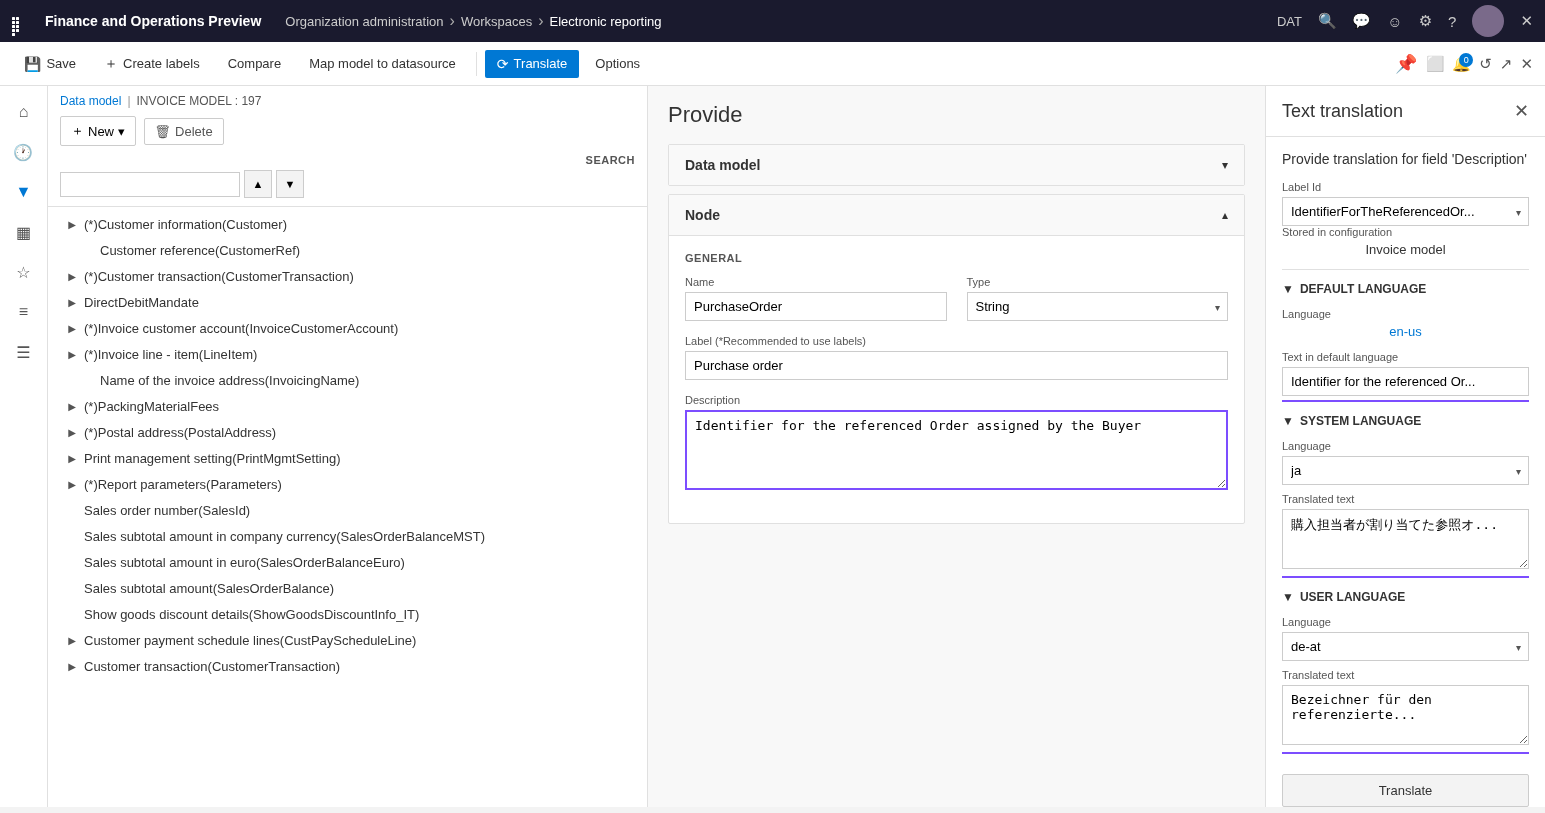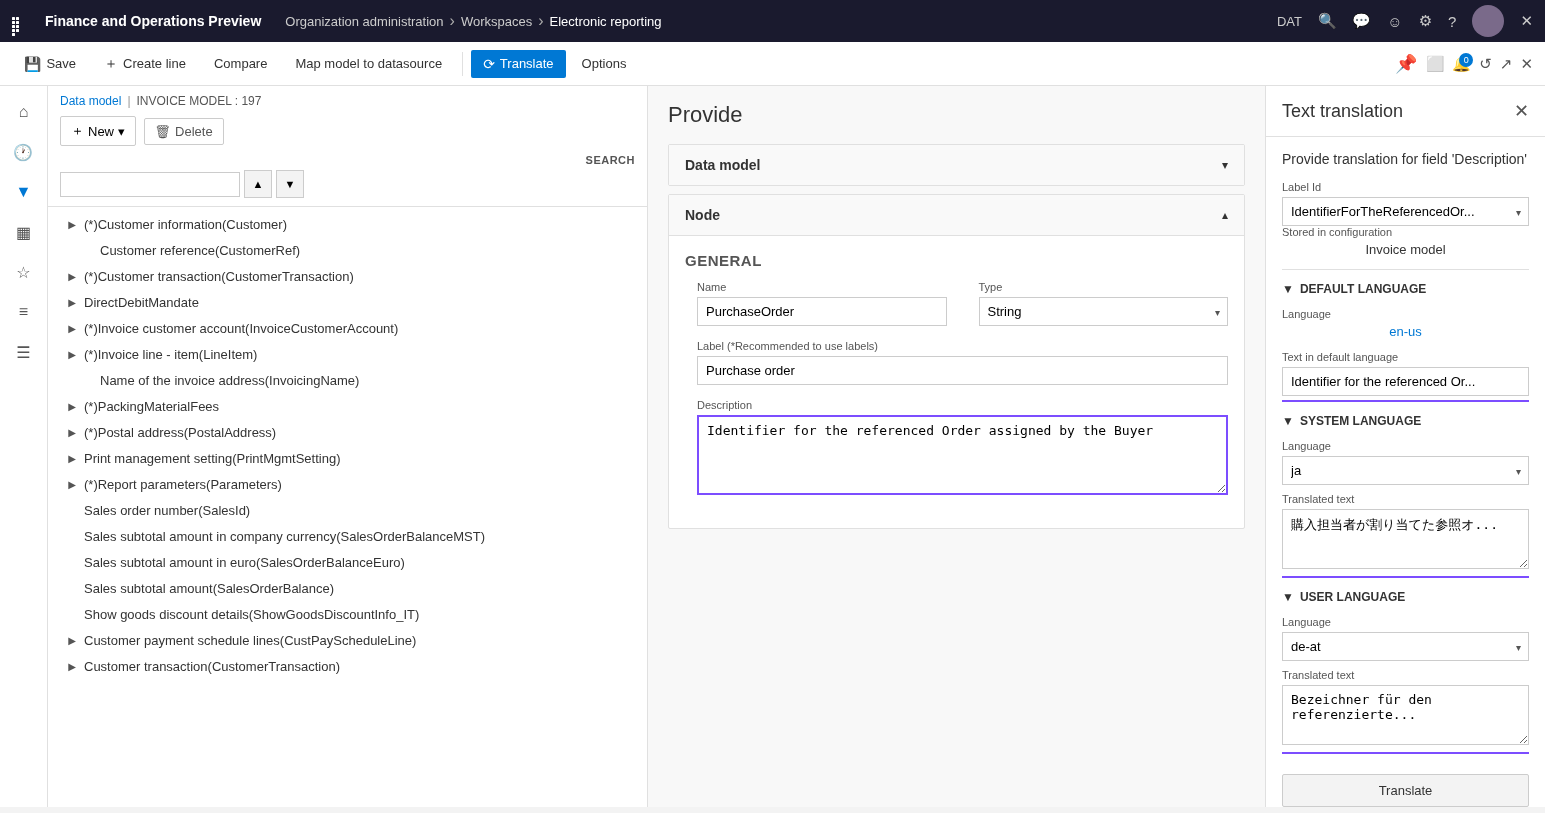--- a/index.html
+++ b/index.html
@@ -70,21 +70,21 @@
     .invoice-title { font-size: 22px; font-weight: 300; color: #333; margin-bottom: 16px; }
 
     
     .accordion { background: #fff; border: 1px solid #e0e0e0; margin-bottom: 8px; border-radius: 2px; }
     .accordion-header { display: flex; align-items: center; justify-content: space-between; padding: 12px 16px; cursor: pointer; background: #f9f9f9; border-bottom: 1px solid #e0e0e0; }
     .accordion-header-title { font-size: 14px; font-weight: 600; color: #333; }
     .accordion-header.collapsed { border-bottom: none; }
     .accordion-body { padding: 16px; }
 
     .form-row { display: flex; gap: 20px; margin-bottom: 14px; }
-    .form-group { flex: 1; margin-left: 12px; }
+    .form-group { flex: 1; }
     .form-label { font-size: 11px; color: #555; margin-bottom: 4px; }
     .form-input { width: 100%; border: 1px solid #ccc; padding: 6px 8px; font-size: 13px; outline: none; }
     .form-textarea { width: 100%; border: 2px solid #7c4dff; padding: 6px 8px; font-size: 13px; outline: none; resize: vertical; min-height: 80px; }
     .select-wrapper { position: relative; }
     .select-wrapper select { width: 100%; border: 1px solid #ccc; padding: 6px 28px 6px 8px; font-size: 13px; outline: none; appearance: none; background: #fff; }
     .select-arrow { position: absolute; right: 8px; top: 50%; transform: translateY(-50%); pointer-events: none; font-size: 10px; color: #555; }
 
     
     .right-panel { width: 280px; background: #fff; border-left: 1px solid #e0e0e0; overflow-y: auto; padding: 0; display: flex; flex-direction: column; }
     .right-panel-header { display: flex; align-items: center; justify-content: space-between; padding: 14px 16px; border-bottom: 1px solid #e0e0e0; }
@@ -147,21 +147,21 @@
   </div>
 </div>
 
 <div class="cmd-bar">
   <button class="cmd-btn">
     <span class="icon">💾</span>
     <span>Save</span>
   </button>
   <button class="cmd-btn">
     <span class="icon">＋</span>
-    <span>Create line</span>
+    <span>Create labels</span>
   </button>
   <button class="cmd-btn">
     <span>Compare</span>
   </button>
   <button class="cmd-btn">
     <span>Map model to datasource</span>
   </button>
   <div class="cmd-sep"></div>
   <button class="cmd-btn active">
     <span class="icon">⟳</span>
@@ -326,21 +326,21 @@
         <span style="font-size:12px;">▾</span>
       </div>
     </div>
 
     <div class="accordion">
       <div class="accordion-header">
         <span class="accordion-header-title">Node</span>
         <span style="font-size:12px;">▴</span>
       </div>
       <div class="accordion-body">
-        <div style="font-size:15px;font-weight:600;letter-spacing:0.5px;color:#555;margin-bottom:12px;">GENERAL</div>
+        <div style="font-size:11px;font-weight:600;letter-spacing:0.5px;color:#555;margin-bottom:12px;">GENERAL</div>
         <div class="form-row">
           <div class="form-group">
             <div class="form-label">Name</div>
             <input class="form-input" type="text" value="PurchaseOrder" style="">
           </div>
           <div class="form-group">
             <div class="form-label">Type</div>
             <div class="select-wrapper">
               <select>
                 <option>String</option>

